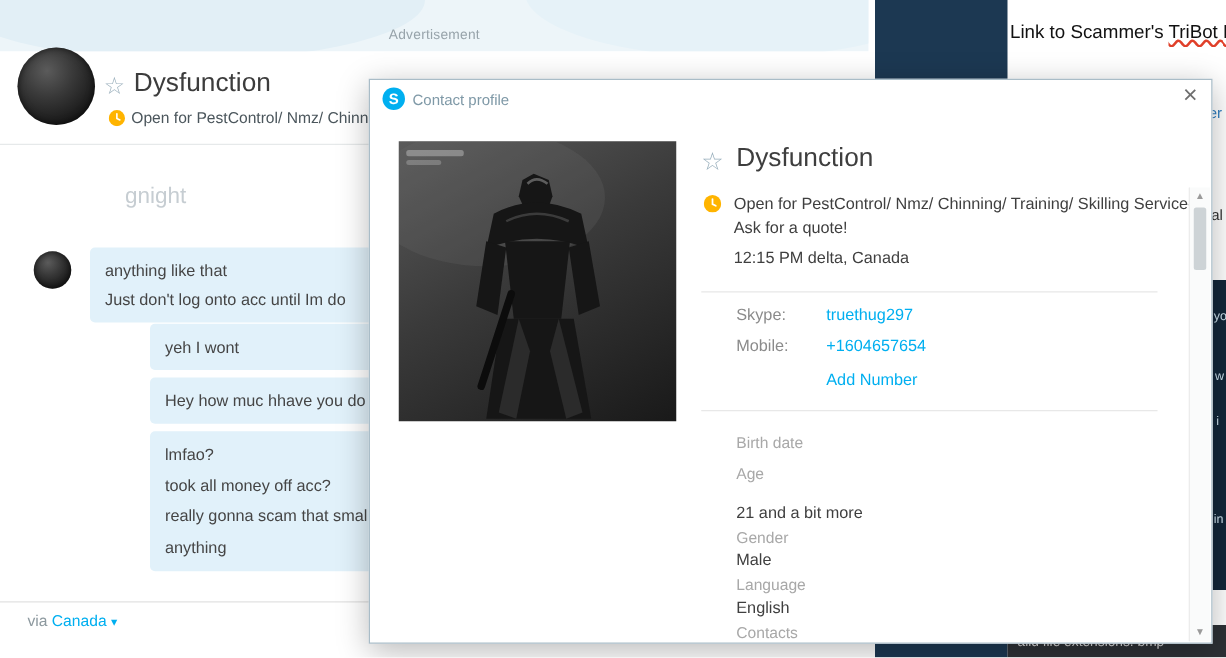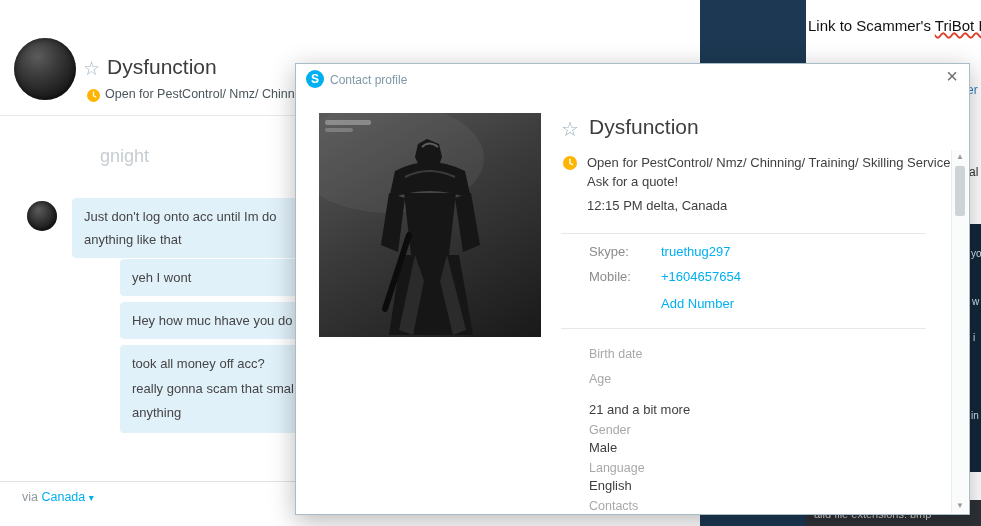--- a/index.html
+++ b/index.html
@@ -79,51 +79,57 @@
   .dlg-scrollbar{position:absolute;right:1px;top:86px;bottom:1px;width:17px;background:#fafbfb;border-left:1px solid #ececec}
   .sb-arrow{position:absolute;left:0;width:100%;height:14px;text-align:center;font-size:8px;color:#9a9a9a;line-height:14px;cursor:pointer}
   .sb-up{top:0}.sb-down{bottom:0}
   .sb-thumb{position:absolute;left:3px;right:3px;top:16px;height:50px;background:#cdd3d6;border-radius:2px;cursor:pointer}
 </style>
 </head>
 <body>
 
 <div id="left-window">
 
+  <div class="ad-bar">
+    <div class="ad-blob1"></div>
+    <div class="ad-blob2"></div>
+    <div class="ad-label">Advertisement</div>
+  </div>
 
   <div class="avatar hdr-avatar"></div>
   <div class="hdr-star">☆</div>
   <div class="hdr-name">Dysfunction</div>
   <div class="hdr-clock">
     <svg width="13" height="13" viewBox="0 0 14 14">
         <circle cx="7" cy="7" r="7" fill="#ffb400"></circle>
         <path d="M7 3.2 V7.3 L9.6 8.6" stroke="#fff" stroke-width="1.4" fill="none" stroke-linecap="round"></path>
       </svg>
   </div>
   <div class="hdr-status">Open for PestControl/ Nmz/ Chinn</div>
 
   <div class="divider" style="top:115px"></div>
 
   <div class="faded-msg">gnight</div>
 
   <div class="avatar msg-avatar"></div>
   <div class="bubble b-recv">
+    <div>anything like that</div>
     <div>Just don't log onto acc until Im do</div>
-    <div>anything like that</div>
   </div>
 
   <div class="bubble b-sent1">
     <div>yeh I wont</div>
   </div>
 
   <div class="bubble b-sent2">
     <div>Hey how muc hhave you do</div>
   </div>
 
   <div class="bubble b-sent3">
+    <div>lmfao?</div>
     <div>took all money off acc?</div>
     <div>really gonna scam that smal</div>
     <div>anything</div>
   </div>
 
   <div class="divider bottom-divider"></div>
   <div class="via-line">
     <span class="via-prefix">via</span>
     <span class="via-link">Canada</span>
     <span class="via-caret">▾</span>

